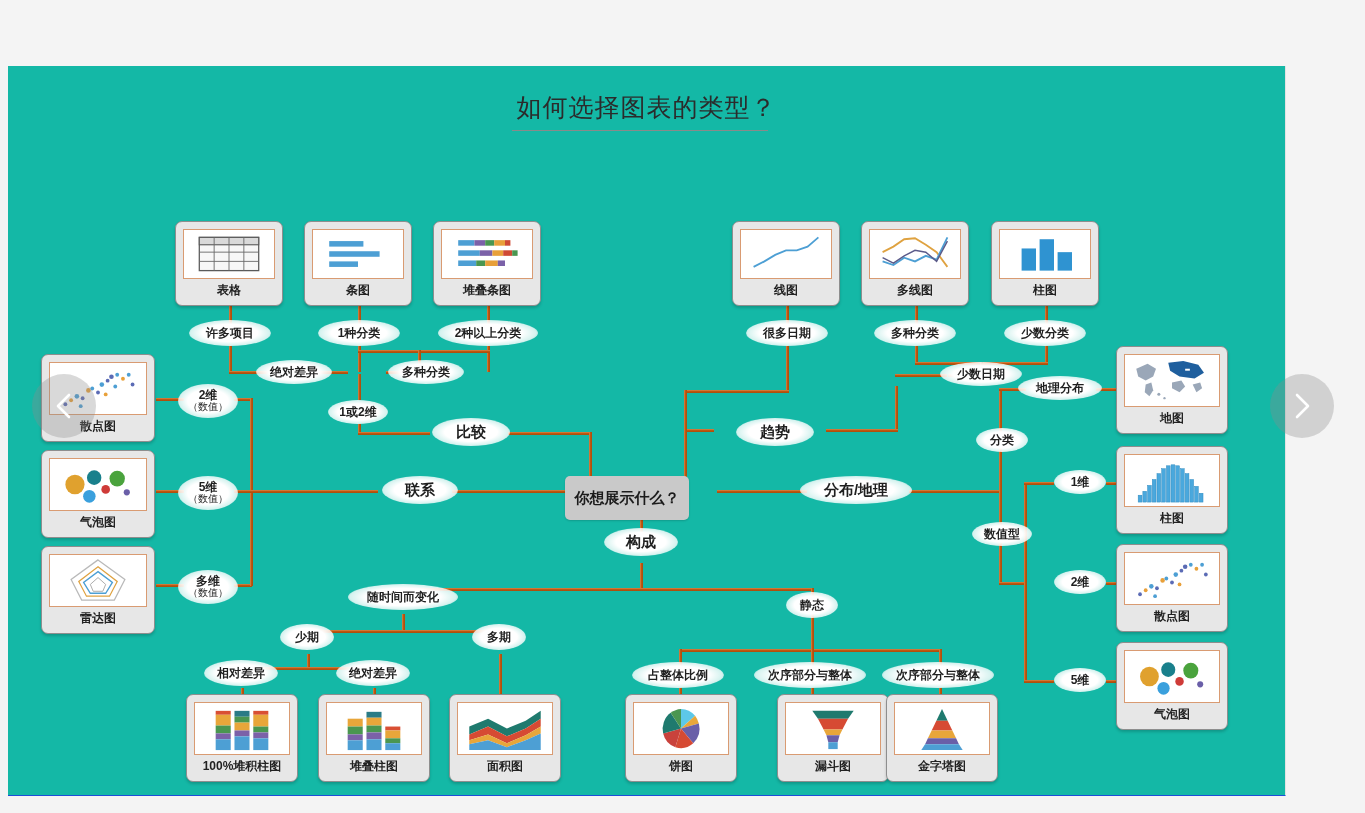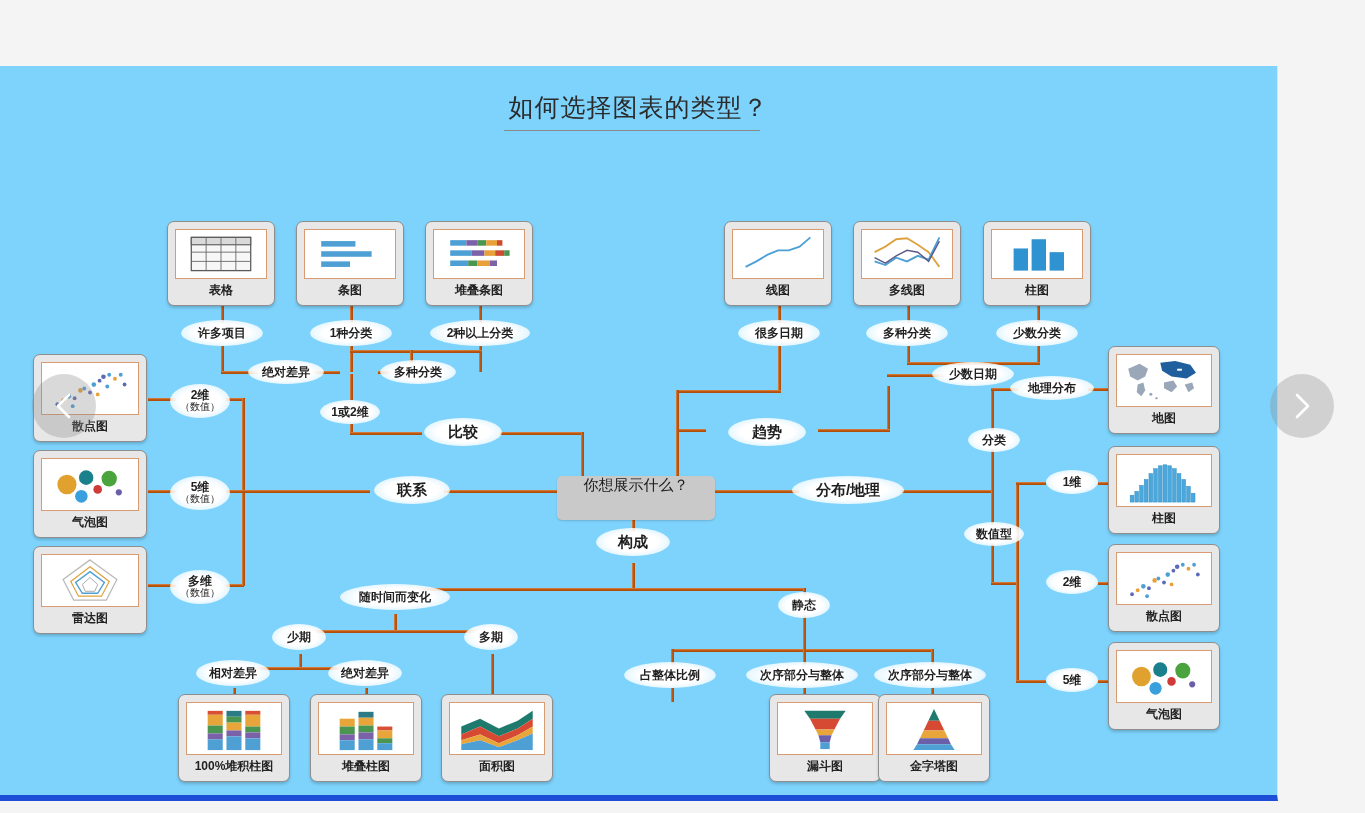--- a/index.html
+++ b/index.html
@@ -4,22 +4,22 @@
 <style>
   html,body{margin:0;padding:0;}
   body{
     width:1365px;height:813px;
     background:#f4f4f4;
     font-family:"Liberation Sans","DejaVu Sans",sans-serif;
     overflow:hidden;
   }
   .viewer{position:absolute;left:0;top:0;width:1365px;height:813px;background:#f4f4f4;}
   .stage{
-    position:absolute;left:0;top:66px;width:1277px;height:729px;
-    background:#7dd3fc;border-right:1px solid #e3e3e3;border-bottom:6px solid #1d4ed8;
+    position:absolute;left:8px;top:66px;width:1277px;height:729px;
+    background:#14b8a6;border-right:1px solid #e3e3e3;border-bottom:1px solid #1d4ed8;
   }
   .diagram{position:absolute;left:0;top:0;width:1277px;height:729px;}
 
   
   .title{
     position:absolute;left:0;top:25px;width:1277px;text-align:center;
     font-size:25px;color:#2b2b2b;letter-spacing:1px;font-weight:400;
   }
   .title-rule{
     position:absolute;left:504px;top:64px;width:256px;height:1px;background:#8a8a8a;
@@ -37,24 +37,24 @@
     color:#1f1f1f;font-size:12px;line-height:1.08;
     background:radial-gradient(ellipse at center,#ffffff 48%,rgba(255,255,255,0.82) 68%,rgba(255,255,255,0) 85%);
     border-radius:50%;
     text-align:center;white-space:nowrap;z-index:4;font-weight:600;
   }
   .pill .sub{font-size:10px;font-weight:400;}
   .pill.big{font-size:15px;font-weight:700;}
 
   
   .center-node{
-    position:absolute;left:557px;top:410px;width:158px;height:44px;
+    position:absolute;left:557px;top:410px;width:124px;height:44px;
     background:#c9c9c9;border-radius:5px;
-    display:flex;justify-content:center;
-    font-size:15px;font-weight:400;color:#1b1b1b;z-index:6;
+    display:flex;align-items:center;justify-content:center;
+    font-size:15px;font-weight:700;color:#1b1b1b;z-index:6;
     box-shadow:0 1px 2px rgba(0,0,0,.16);
   }
 
   
   .card{
     position:absolute;background:#e7e7e7;
     border:1.5px solid #8e8e8e;border-radius:7px;
     box-shadow:0 2px 3px rgba(0,0,0,.18);
     z-index:5;box-sizing:border-box;
     display:flex;flex-direction:column;align-items:center;
@@ -580,20 +580,36 @@
           <svg viewBox="0 0 100 52" preserveAspectRatio="none">
             <path d="M12 24 L32 16 L52 26 L72 18 L88 8 L88 16 L72 26 L52 34 L32 24 L12 32 Z" fill="#1f7a6e"></path>
             <path d="M12 32 L32 24 L52 34 L72 26 L88 16 L88 24 L72 33 L52 41 L32 32 L12 38 Z" fill="#d64a33"></path>
             <path d="M12 38 L32 32 L52 41 L72 33 L88 24 L88 31 L72 38 L52 45 L32 38 L12 42 Z" fill="#e8a63a"></path>
             <path d="M12 42 L32 38 L52 45 L72 38 L88 31 L88 48 L12 48 Z" fill="#4d9fd4"></path>
           </svg>
         </div>
         <div class="clabel">面积图</div>
       </div>
 
+      <div class="card" style="left:617px;top:628px;width:112px;height:88px;">
+        <div class="thumb">
+          <svg viewBox="0 0 100 52" preserveAspectRatio="none">
+            <g transform="translate(50,26)">
+              <path d="M0 0 L0 -20 A20 20 0 0 1 15 -13 Z" fill="#5dc8e8"></path>
+              <path d="M0 0 L15 -13 A20 20 0 0 1 19 -5 Z" fill="#e8a63a"></path>
+              <path d="M0 0 L19 -5 A20 20 0 0 1 13 15 Z" fill="#6a5fa8"></path>
+              <path d="M0 0 L13 15 A20 20 0 0 1 -6 19 Z" fill="#d64a33"></path>
+              <path d="M0 0 L-6 19 A20 20 0 0 1 -19 5 Z" fill="#c9423c"></path>
+              <path d="M0 0 L-19 5 A20 20 0 0 1 -11 -16 Z" fill="#1f7a6e"></path>
+              <path d="M0 0 L-11 -16 A20 20 0 0 1 0 -20 Z" fill="#4a9650"></path>
+            </g>
+          </svg>
+        </div>
+        <div class="clabel">饼图</div>
+      </div>
 
       <div class="card" style="left:749px;top:628px;width:112px;height:88px;margin-left:20px;">
         <div class="thumb">
           <svg viewBox="0 0 100 52" preserveAspectRatio="none">
             <path d="M28 8 L72 8 L66 16 L34 16 Z" fill="#1f7a6e"></path>
             <path d="M34 16 L66 16 L60 27 L40 27 Z" fill="#d64a33"></path>
             <path d="M40 27 L60 27 L57 33 L43 33 Z" fill="#e8a63a"></path>
             <path d="M43 33 L57 33 L55 40 L45 40 Z" fill="#6a5fa8"></path>
             <path d="M45 40 L55 40 L55 47 L45 47 Z" fill="#4d9fd4"></path>
           </svg>

